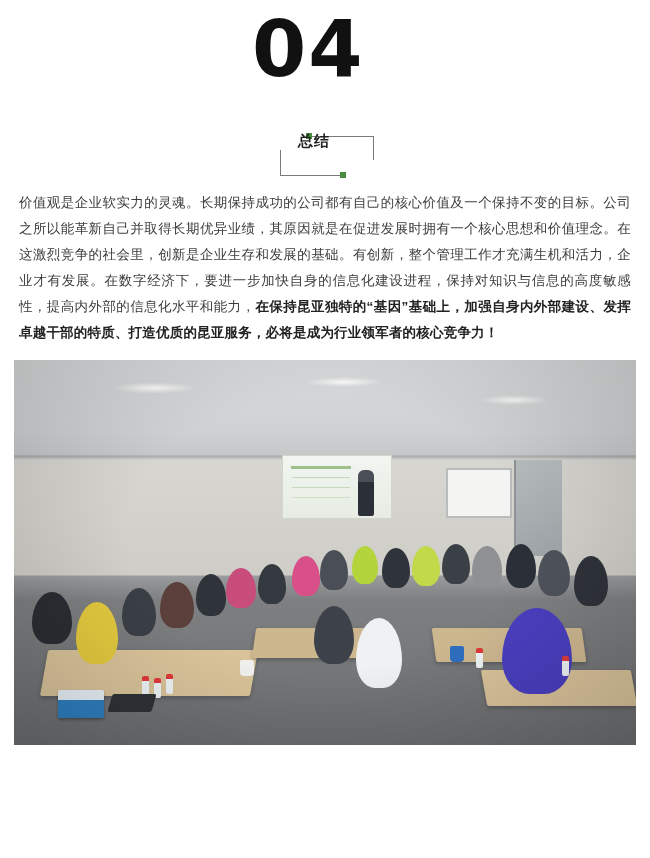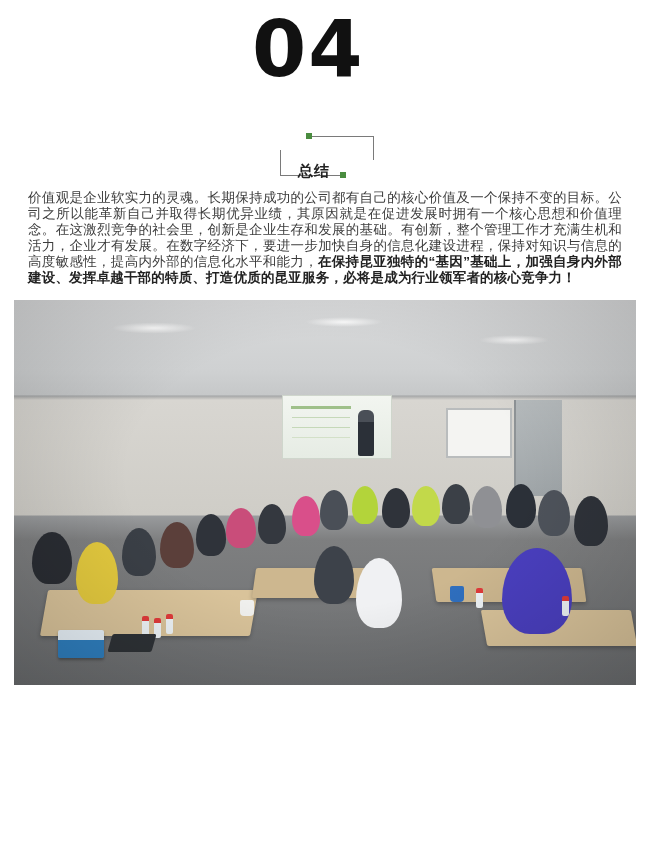--- a/index.html
+++ b/index.html
@@ -42,21 +42,21 @@
   .summary-wrap {
     position: absolute;
     left: 272px;
     top: 128px;
     width: 110px;
     height: 58px;
   }
   .summary-label {
     position: absolute;
     left: 26px;
-    top: 34px;
+    top: 4px;
     font-size: 15px;
     font-weight: 700;
     color: #222;
     letter-spacing: 1px;
     text-align: right;
   }
   .corner {
     position: absolute;
     width: 38px;
     height: 1px;
@@ -76,23 +76,23 @@
     position: absolute;
     width: 1px;
     height: 26px;
     background: #7a7a7a;
   }
   .vline.left { left: 8px; top: 22px; }
   .vline.right { left: 101px; top: 8px; height: 24px; }
 
   
   .body-text {
-    margin: 0 28px;
+    margin: 0 19px;
     font-size: 13.5px;
-    line-height: 16px;
+    line-height: 26px;
     color: #3c3c3c;
     text-align: justify;
     letter-spacing: 0.2px;
   }
   .body-text.intro {
     margin-bottom: 14px;
   }
   .body-text .bold {
     font-weight: 700;
     color: #222;

